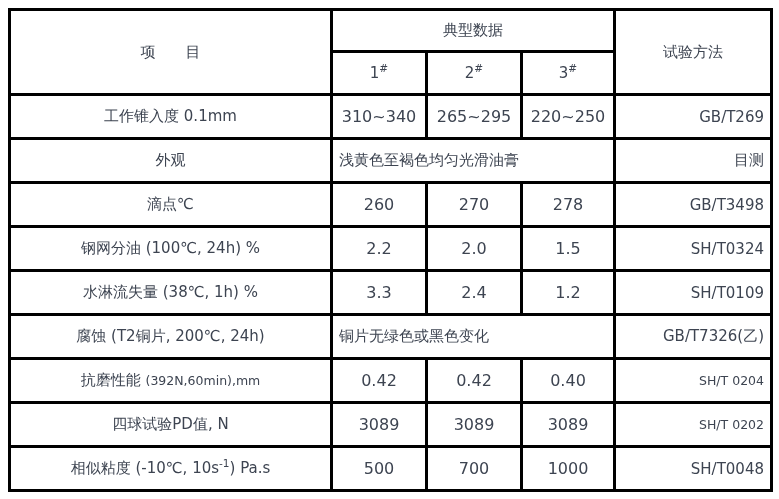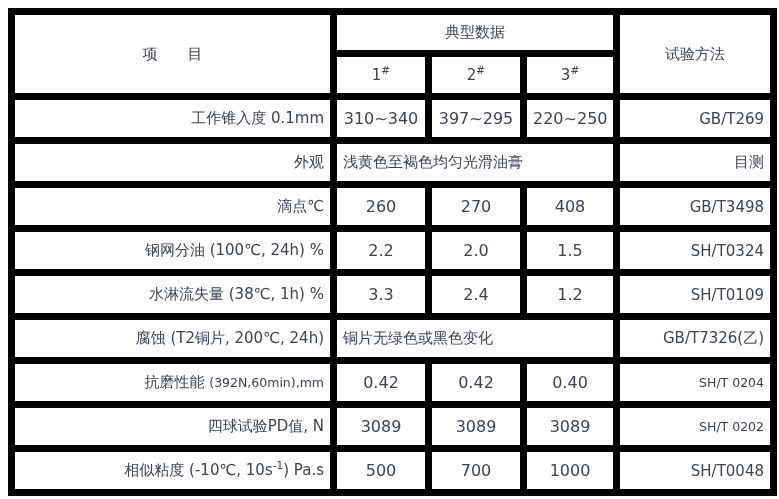--- a/index.html
+++ b/index.html
@@ -19,34 +19,34 @@
   }
   table.spec {
     border-collapse: collapse;
     table-layout: fixed;
     width: 762px;
     border: 2px solid #1c1c1c;
     background: #ffffff;
     color: #3d4451;
   }
   table.spec th, table.spec td {
-    border: 7px solid #000000;
+    border: 3px solid #000000;
     background: #ffffff;
     font-weight: normal;
     vertical-align: middle;
     padding: 6px;
     overflow: hidden;
     white-space: nowrap;
   }
   tr.hdr-top  { height: 42px; }
   tr.hdr-sub  { height: 43px; }
   tbody tr    { height: 44px; }
 
   .c-label {
-    text-align: right;
+    text-align: center;
     padding-left: 11px;
     font-size: 15px;
   }
   .c-center { font-size: 15px; }
   .c-num    { text-align: center; font-size: 16px; margin-top: 12px; }
   .c-method { text-align: right; font-size: 15px; }
   .small-latin { font-size: 12.5px; margin-top: 44px; }
   .sup {
     font-size: 10.5px;
     vertical-align: super;
@@ -79,34 +79,34 @@
       <tr class="hdr-sub">
         <th class="sample-cell"><span>1</span><span class="sup">#</span></th>
         <th class="sample-cell"><span>2</span><span class="sup">#</span></th>
         <th class="sample-cell"><span>3</span><span class="sup">#</span></th>
       </tr>
     </thead>
     <tbody>
       <tr>
         <td class="c-label">工作锥入度  0.1mm</td>
         <td class="c-num">310~340</td>
-        <td class="c-num">397~295</td>
+        <td class="c-num">265~295</td>
         <td class="c-num">220~250</td>
         <td class="c-method">GB/T269</td>
       </tr>
       <tr>
         <td class="c-label">外观</td>
         <td class="c-center" colspan="3">浅黄色至褐色均匀光滑油膏</td>
         <td class="c-method">目测</td>
       </tr>
       <tr>
         <td class="c-label">滴点℃</td>
         <td class="c-num">260</td>
         <td class="c-num">270</td>
-        <td class="c-num">408</td>
+        <td class="c-num">278</td>
         <td class="c-method">GB/T3498</td>
       </tr>
       <tr>
         <td class="c-label">钢网分油 (100℃, 24h) %</td>
         <td class="c-num">2.2</td>
         <td class="c-num">2.0</td>
         <td class="c-num">1.5</td>
         <td class="c-method">SH/T0324</td>
       </tr>
       <tr>

